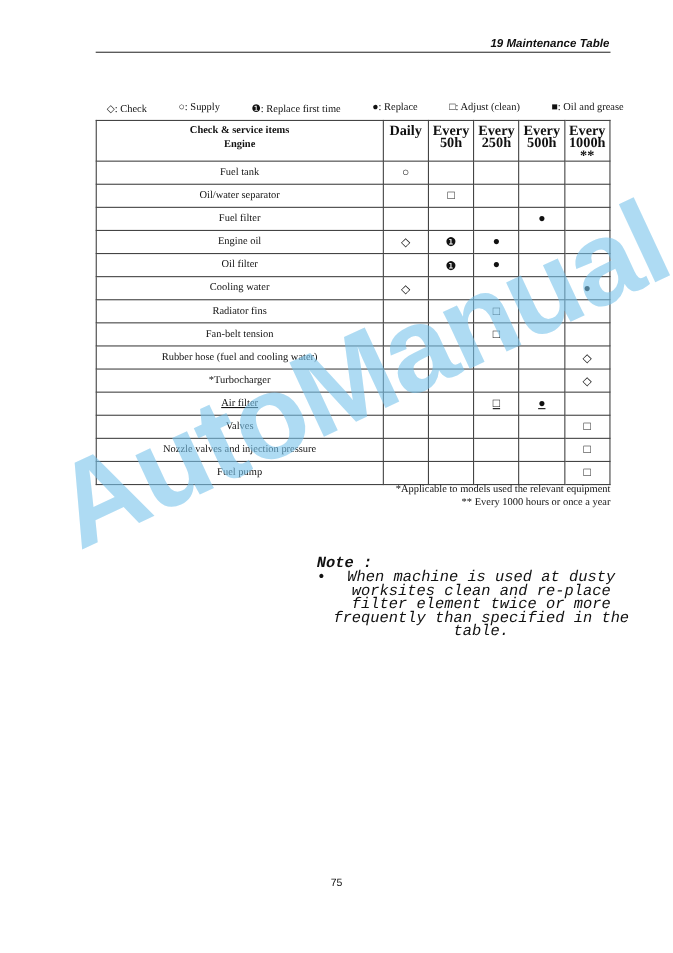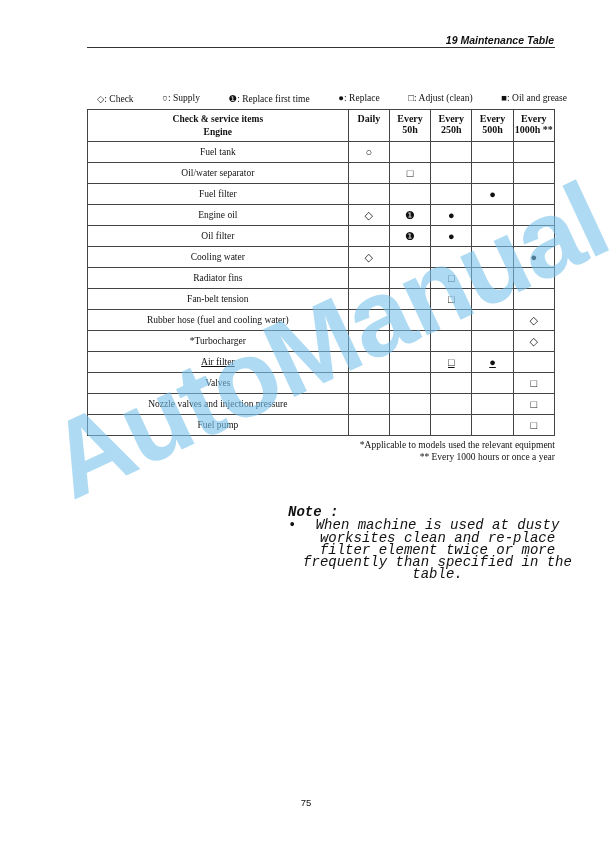--- a/index.html
+++ b/index.html
@@ -5,21 +5,21 @@
   html, body { margin:0; padding:0; background:#fff; }
   body { width:612px; height:866px; position:relative; overflow:hidden; font-family:"Liberation Serif", serif; color:#111; }
   .header-title { position:absolute; right:58px; top:34px; font-family:"Liberation Sans", sans-serif; font-weight:bold; font-style:italic; font-size:10.5px; }
   .header-rule { position:absolute; left:87px; width:468px; top:47px; height:0; border-top:1.5px solid #333; }
   .legend { position:absolute; left:97px; top:93px; width:470px; display:flex; font-size:9.5px; }
   .legend span { white-space:nowrap; }
   .legend .item { margin-right:auto;text-align:right; }
   table.mt { position:absolute; left:87px; top:109px; width:468px; border-collapse:collapse; font-size:9.5px; }
   table.mt td, table.mt th { border:1px solid #444; text-align:center; padding:0; }
   table.mt { border:1.5px solid #333; }
-  table.mt th { font-weight:bold; font-size:10px; vertical-align:top; padding-top:3px; line-height:11px; }
+  table.mt th { font-weight:bold; font-size:13px; vertical-align:top; padding-top:3px; line-height:11px; }
   table.mt th.item { font-size:9.5px; line-height:13px; }
   table.mt td { height:20px; }
   .col-item { width:259px; }
   .col-s { width:41px; }
   .sym { font-size:11px; }
   .notes { position:absolute; right:57px; top:439px; text-align:right; font-size:9.5px; line-height:12px; }
   .note-block { position:absolute; left:288px; top:506px; width:285px; font-family:Liberation Mono, monospace; font-size:14px; font-style:italic; line-height:12.3px; }
   .note-title { font-weight:bold; margin-bottom:1px; }
   .note-block ul { margin:0; padding:0; list-style:none; }
   .note-block li { position:relative; padding-left:14px;text-align:center; }

